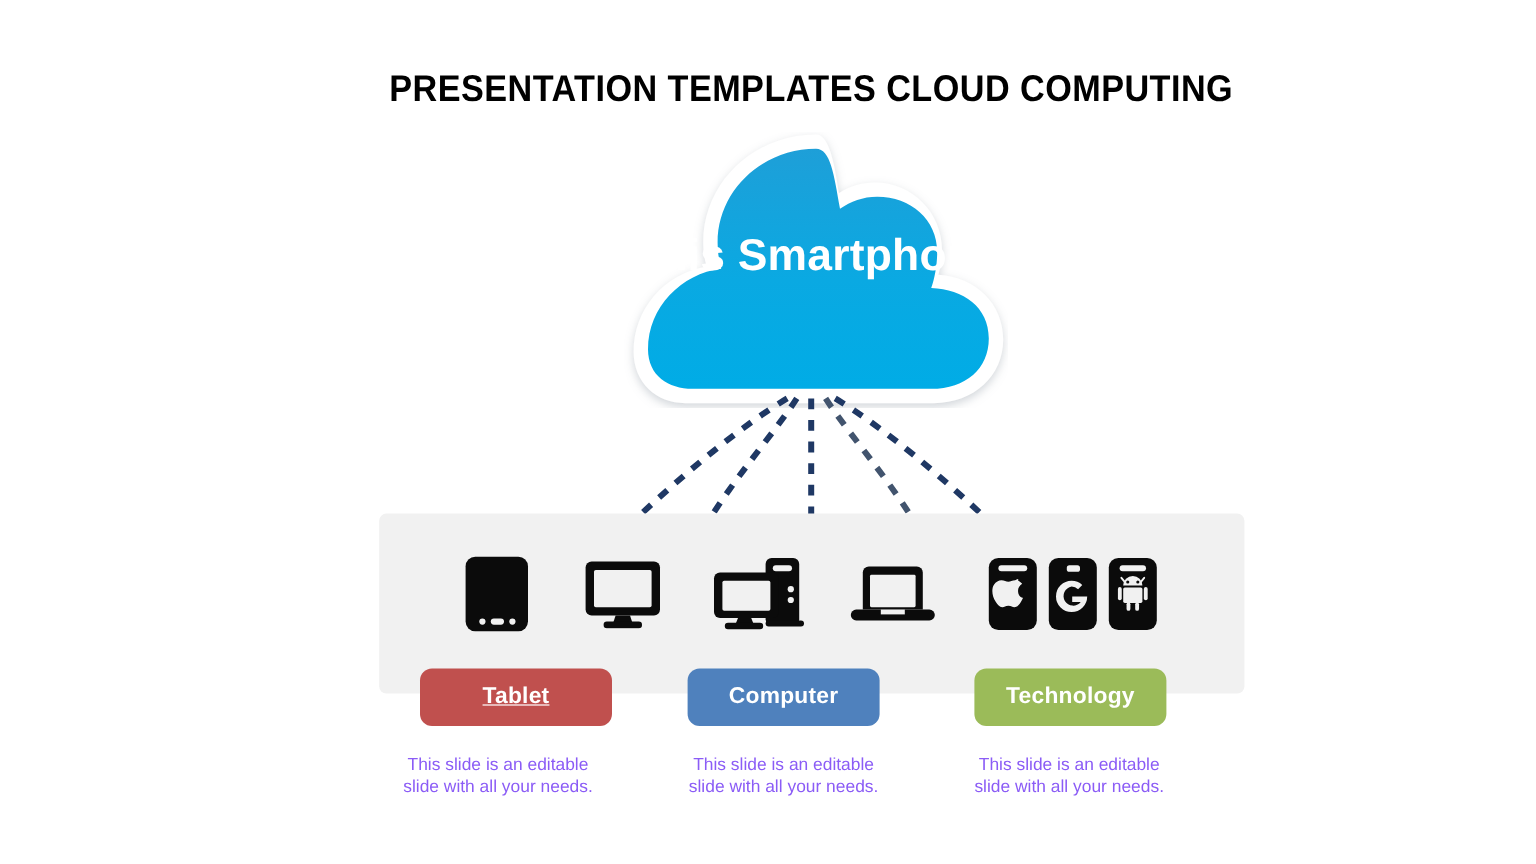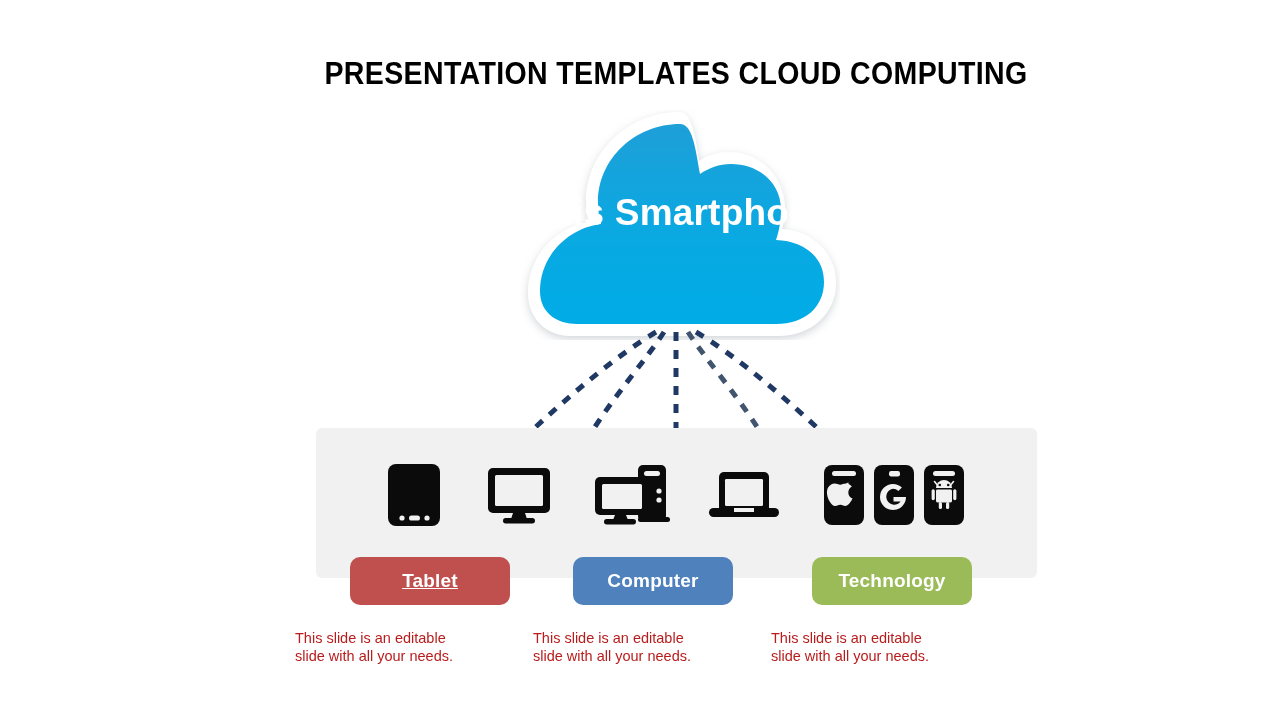--- a/index.html
+++ b/index.html
@@ -127,24 +127,25 @@
   }
   .cat-btn.tablet { left: 314px; background: #c0504e; text-decoration: underline; }
   .cat-btn.computer { left: 537px; background: #4f81bd; }
   .cat-btn.smartphone { left: 776px; background: #9bbb59; }
 
   
   .caption {
     position: absolute;
     top: 629px;
     width: 240px;
+    text-align: center;
     font-family: "Liberation Sans Narrow", "Liberation Sans", sans-serif;
     font-size: 14.5px;
     line-height: 1.25;
-    color: #b91c1c;
+    color: #8b5cf6;
   }
   .caption.c1 { left: 259px; }
   .caption.c2 { left: 497px; }
   .caption.c3 { left: 735px; }
   .caption span { display: block; }
 </style>
 </head>
 <body>
 
 <div class="slide">

